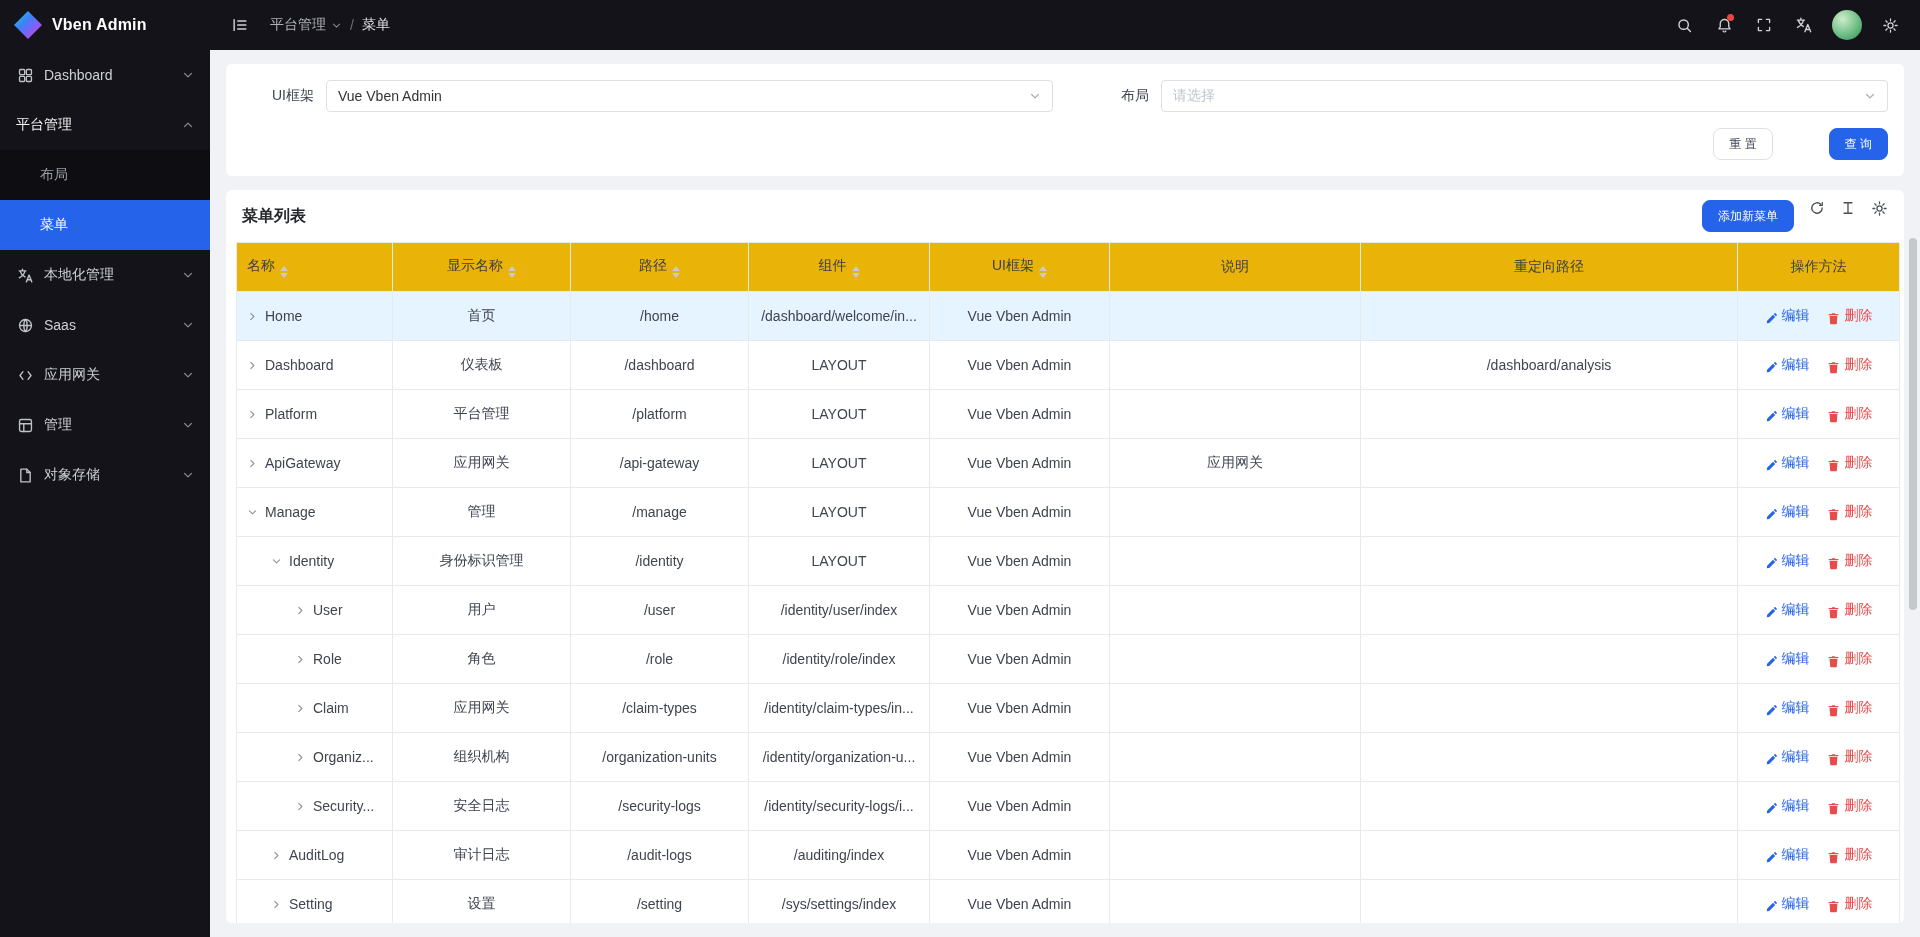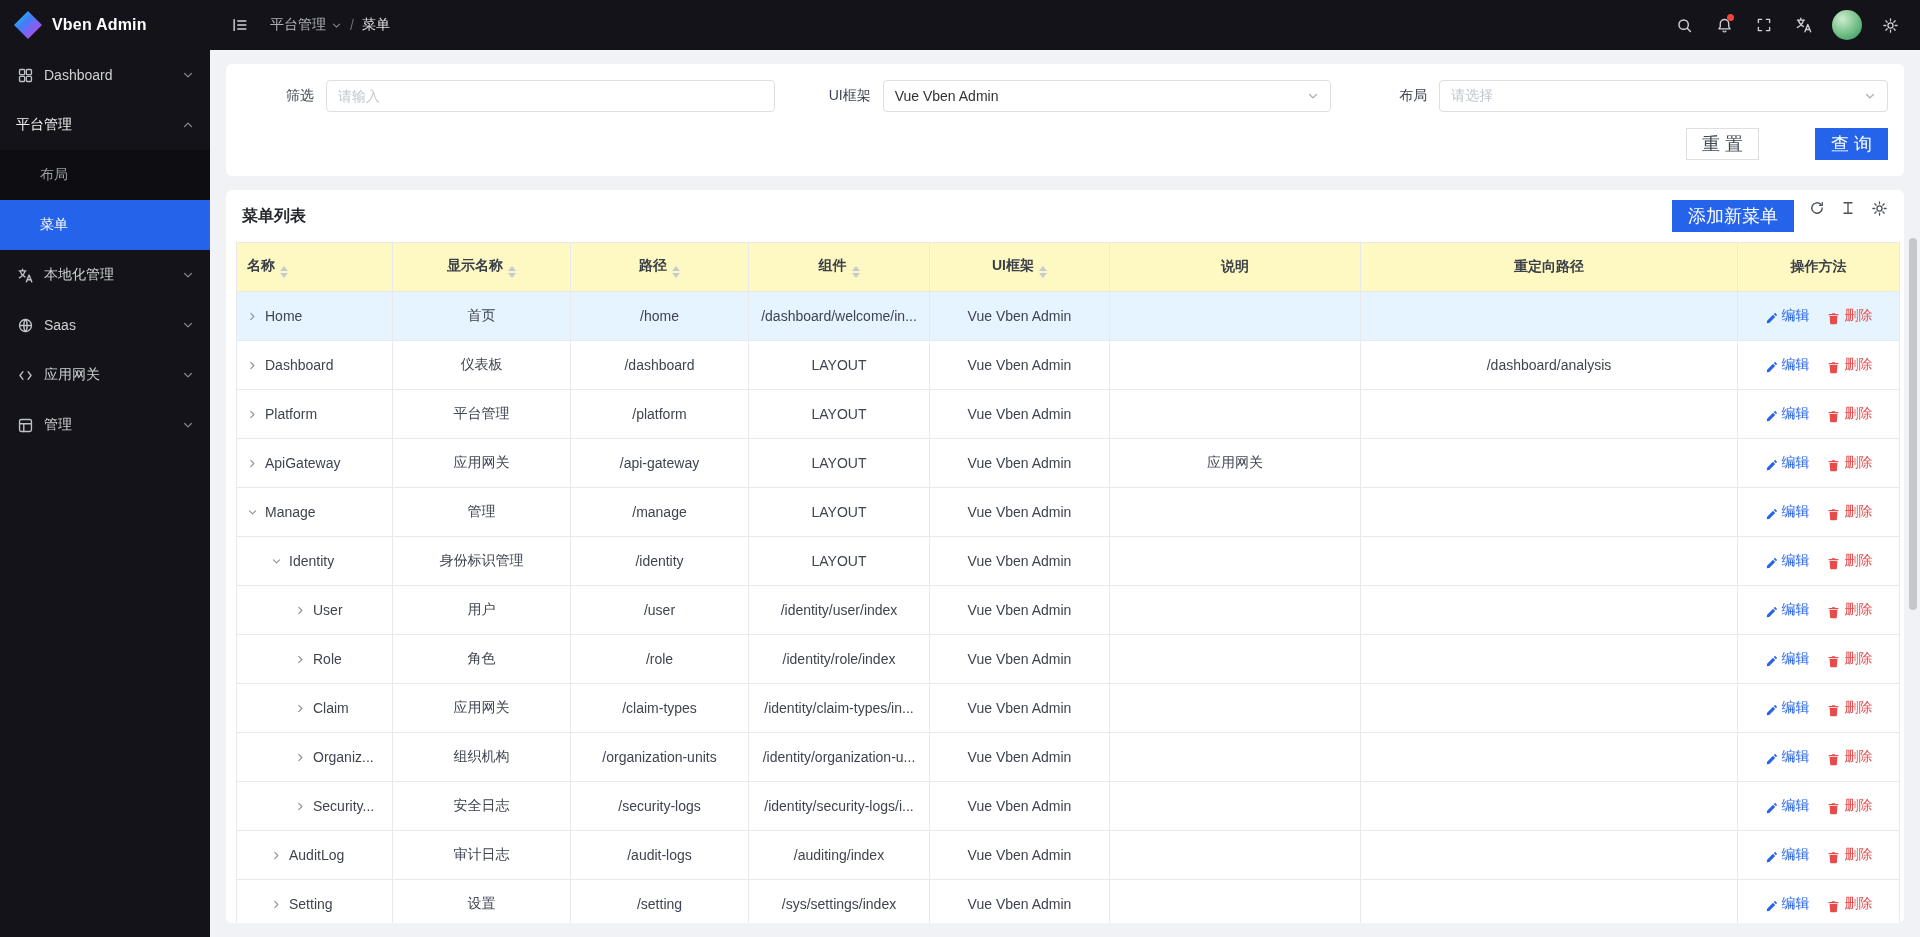--- a/index.html
+++ b/index.html
@@ -44,33 +44,33 @@
   .field { flex:1; display:flex; align-items:center; min-width:0; }
   .field-label { width:72px; text-align:right; margin-right:12px; color:#3f4450; white-space:nowrap; }
   .control { flex:1; height:32px; border:1px solid #dcdfe4; border-radius:4px; background:#fff; padding:0 11px; font-size:14px; color:#333; display:flex; align-items:center; min-width:0; font-family:inherit; }
   input.control { outline:none; }
   input.control::placeholder { color:#c1c6cd; }
   .select { cursor:pointer; justify-content:space-between; gap:8px; }
   .select-value { overflow:hidden; white-space:nowrap; text-overflow:ellipsis; }
   .select-value.placeholder { color:#c1c6cd; }
   .sel-caret { color:#a6abb3; display:flex; flex:none; }
   .filter-actions { display:flex; justify-content:flex-end; gap:12px; margin-top:16px; }
-  .btn { height:32px; padding:0 15px; border-radius:0; border:1px solid #dcdfe4; background:#fff; color:#3f4450; font-size:18px; font-family:inherit; cursor:pointer; white-space:nowrap; }
+  .btn { height:32px; padding:0 15px; border-radius:8px; border:1px solid #dcdfe4; background:#fff; color:#3f4450; font-size:12px; font-family:inherit; cursor:pointer; white-space:nowrap; }
   .btn.primary { background:var(--primary); border-color:var(--primary); color:#fff;margin-left:44px; }
 
   
   .table-card { flex:1; min-height:0; display:flex; flex-direction:column; overflow:hidden; }
   .panel-header { min-height:52px; display:flex; align-items:center; padding:0 16px; }
   .panel-title { font-size:16px; font-weight:600; color:#26292e; }
   .panel-tools { margin-left:auto; display:flex; gap:15px; }
   .tool-icon { display:flex; cursor:pointer; color:#4c5058; }
   .table-wrap { flex:1; min-height:0; overflow:hidden; padding:0 10px; }
   table { width:100%; border-collapse:collapse; table-layout:fixed; }
   th, td { border:1px solid #e7e9ec; height:49px; padding:0 10px; font-size:14px; overflow:hidden; white-space:nowrap; text-overflow:ellipsis; }
-  thead th { background:#fef9c3; color:#3a3f47; font-weight:700; }
+  thead th { background:#eab308; color:#3a3f47; font-weight:400; }
   td { color:#3f4450; }
   .al-left { text-align:left; }
   .al-center { text-align:center; }
   tr.highlight td { background:var(--hl); }
   .name-inner { display:flex; align-items:center; gap:7px; }
   .tree-toggle { display:flex; color:#8d9199; cursor:pointer; flex:none; }
   .actions-cell .link { display:inline-flex; align-items:flex-end; gap:4px; margin:0 7px; cursor:pointer; vertical-align:middle; }
   .link.edit { color:var(--primary); }
   .link.del { color:var(--danger); }
   .sort { display:inline-flex; flex-direction:column; gap:2px; margin-left:5px; vertical-align:-1px; }
@@ -166,20 +166,34 @@
               <path d="M3 8h14M8 8v9"></path>
             </svg>
           </span>
         <span class="mi-label">管理</span>
         <span class="mi-caret">
             <svg width="12" height="12" viewBox="0 0 16 16" fill="none" stroke="currentColor" stroke-width="1.6" stroke-linecap="round" stroke-linejoin="round">
               <path d="M3.5 6l4.5 4.5L12.5 6"></path>
             </svg>
           </span>
       </div>
+      <div class="menu-item">
+        <span class="mi-icon">
+            <svg width="17" height="17" viewBox="0 0 20 20" fill="none" stroke="currentColor" stroke-width="1.6" stroke-linecap="round" stroke-linejoin="round">
+              <path d="M4.5 2.5h7l4 4v11h-11z"></path>
+              <path d="M11.5 2.5v4h4"></path>
+            </svg>
+          </span>
+        <span class="mi-label">对象存储</span>
+        <span class="mi-caret">
+            <svg width="12" height="12" viewBox="0 0 16 16" fill="none" stroke="currentColor" stroke-width="1.6" stroke-linecap="round" stroke-linejoin="round">
+              <path d="M3.5 6l4.5 4.5L12.5 6"></path>
+            </svg>
+          </span>
+      </div>
       </nav>
   </aside>
 
   <div class="main">
 
     <header class="topbar">
       <span class="icon-btn">
         <svg width="18" height="18" viewBox="0 0 20 20" fill="none" stroke="currentColor" stroke-width="1.6" stroke-linecap="round">
             <path d="M3.5 4v12M7.5 5.5h9M7.5 10h9M7.5 14.5h9"></path>
           </svg>
@@ -229,24 +243,20 @@
               <path d="M10 2.2v2.3M10 15.5v2.3M2.2 10h2.3M15.5 10h2.3M4.5 4.5l1.6 1.6M13.9 13.9l1.6 1.6M15.5 4.5l-1.6 1.6M6.1 13.9l-1.6 1.6"></path>
             </svg>
         </span>
       </div>
     </header>
 
     <main class="content">
 
       <section class="card filter-card">
         <div class="filter-row">
-          <div class="field">
-            <label class="field-label">筛选</label>
-            <input class="control" placeholder="请输入" style="">
-          </div>
           <div class="field">
             <label class="field-label">UI框架</label>
             <div class="control select">
               <span class="select-value">Vue Vben Admin</span>
               <span class="sel-caret">
                 <svg width="12" height="12" viewBox="0 0 16 16" fill="none" stroke="currentColor" stroke-width="1.6" stroke-linecap="round" stroke-linejoin="round">
                     <path d="M3.5 6l4.5 4.5L12.5 6"></path>
                   </svg>
               </span>
             </div>

